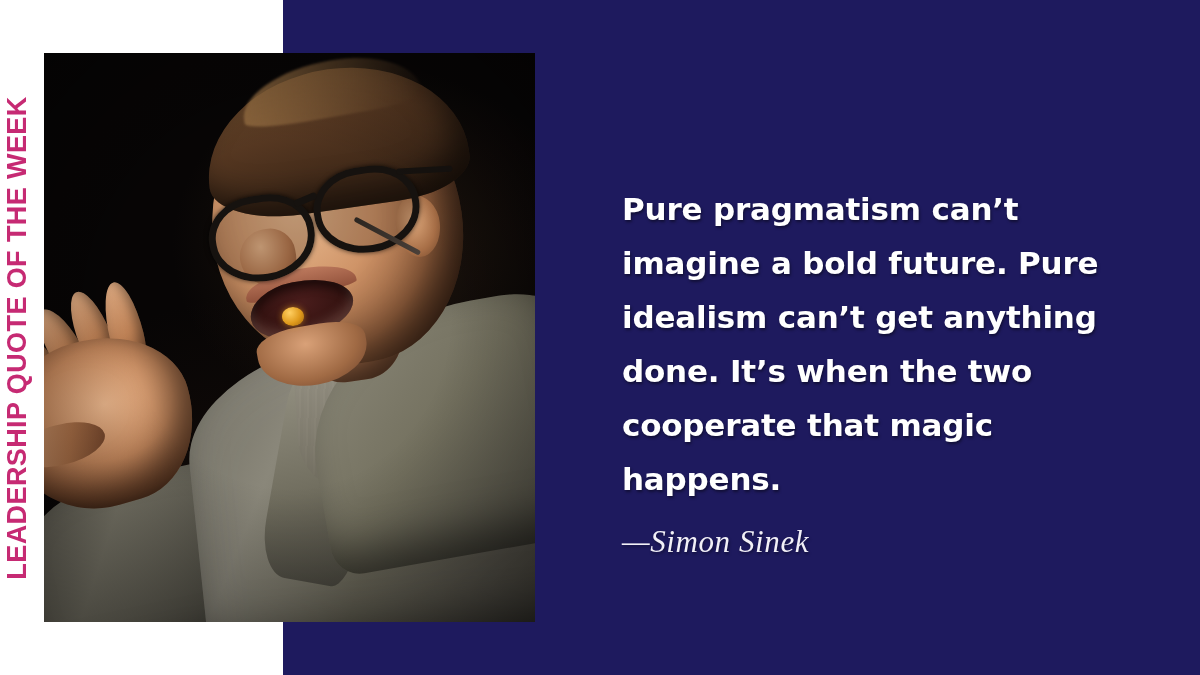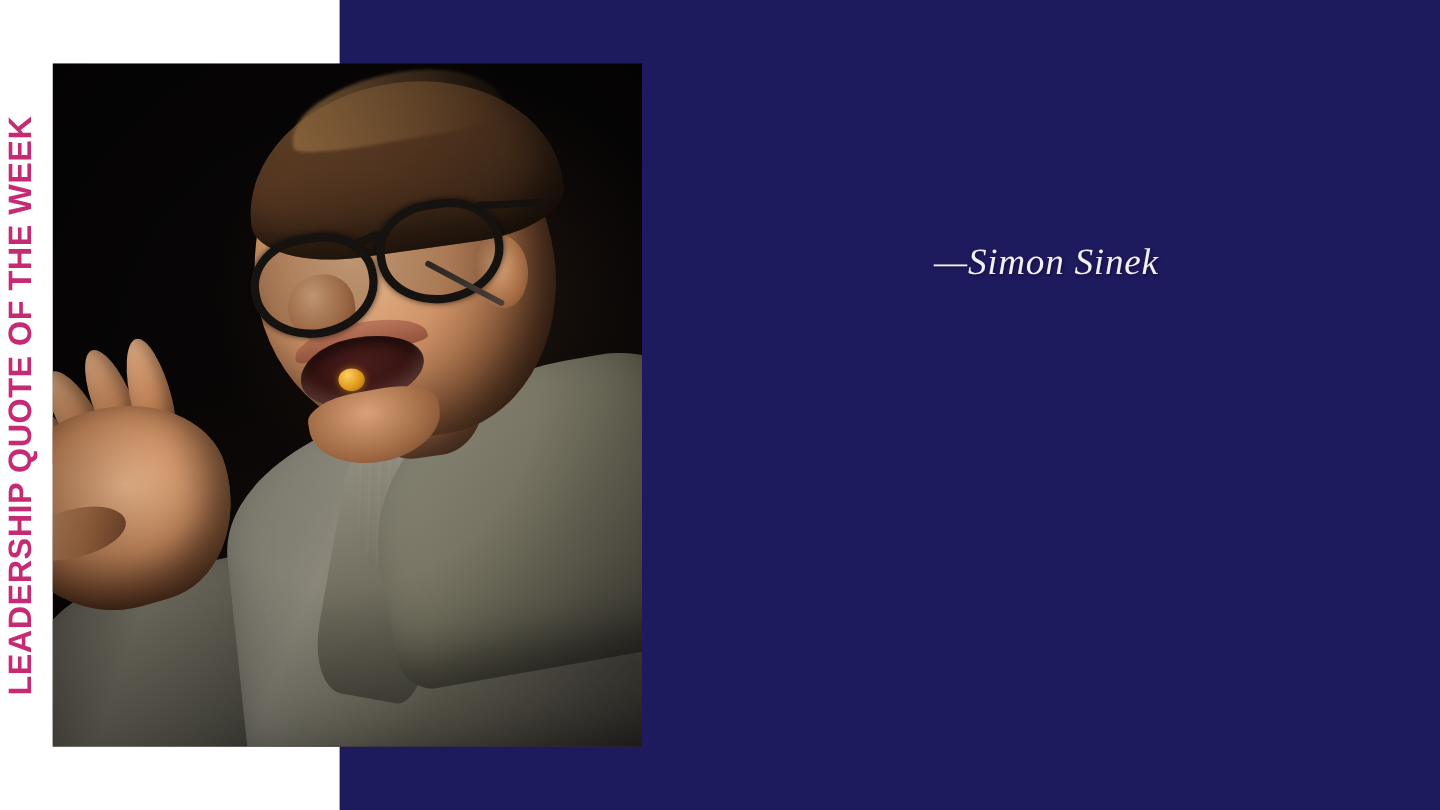--- a/index.html
+++ b/index.html
@@ -325,21 +325,21 @@
     color: #ffffff;
     font-family: "DejaVu Sans", sans-serif;
     font-weight: bold;
     font-size: 31px;
     line-height: 54px;
     letter-spacing: -0.2px;
     text-shadow: 1px 2px 3px rgba(0,0,0,0.45);
   }
   .attribution {
     margin: 18px 0 0 0;
-    text-align: center;
+    text-align: left;
     color: #f2f0f7;
     font-family: "Liberation Serif", "DejaVu Serif", serif;
     font-style: italic;
     font-size: 31px;
     letter-spacing: 0.6px;
     text-shadow: 1px 2px 3px rgba(0,0,0,0.4);
   }
 </style>
 </head>
 <body>
@@ -386,16 +386,17 @@
     <div class="finger f3"></div>
     <div class="finger f2"></div>
     <div class="finger f1"></div>
     <div class="hand-palm"></div>
     <div class="thumb"></div>
 
     <div class="photo-vignette"></div>
   </div>
 
   <div class="quote-block">
+    <p class="quote-text">Pure pragmatism can’t imagine a bold future. Pure idealism can’t get anything done. It’s when the two cooperate that magic happens.</p>
     <p class="attribution">—Simon Sinek</p>
   </div>
 
 </div>
 
 </body></html>

